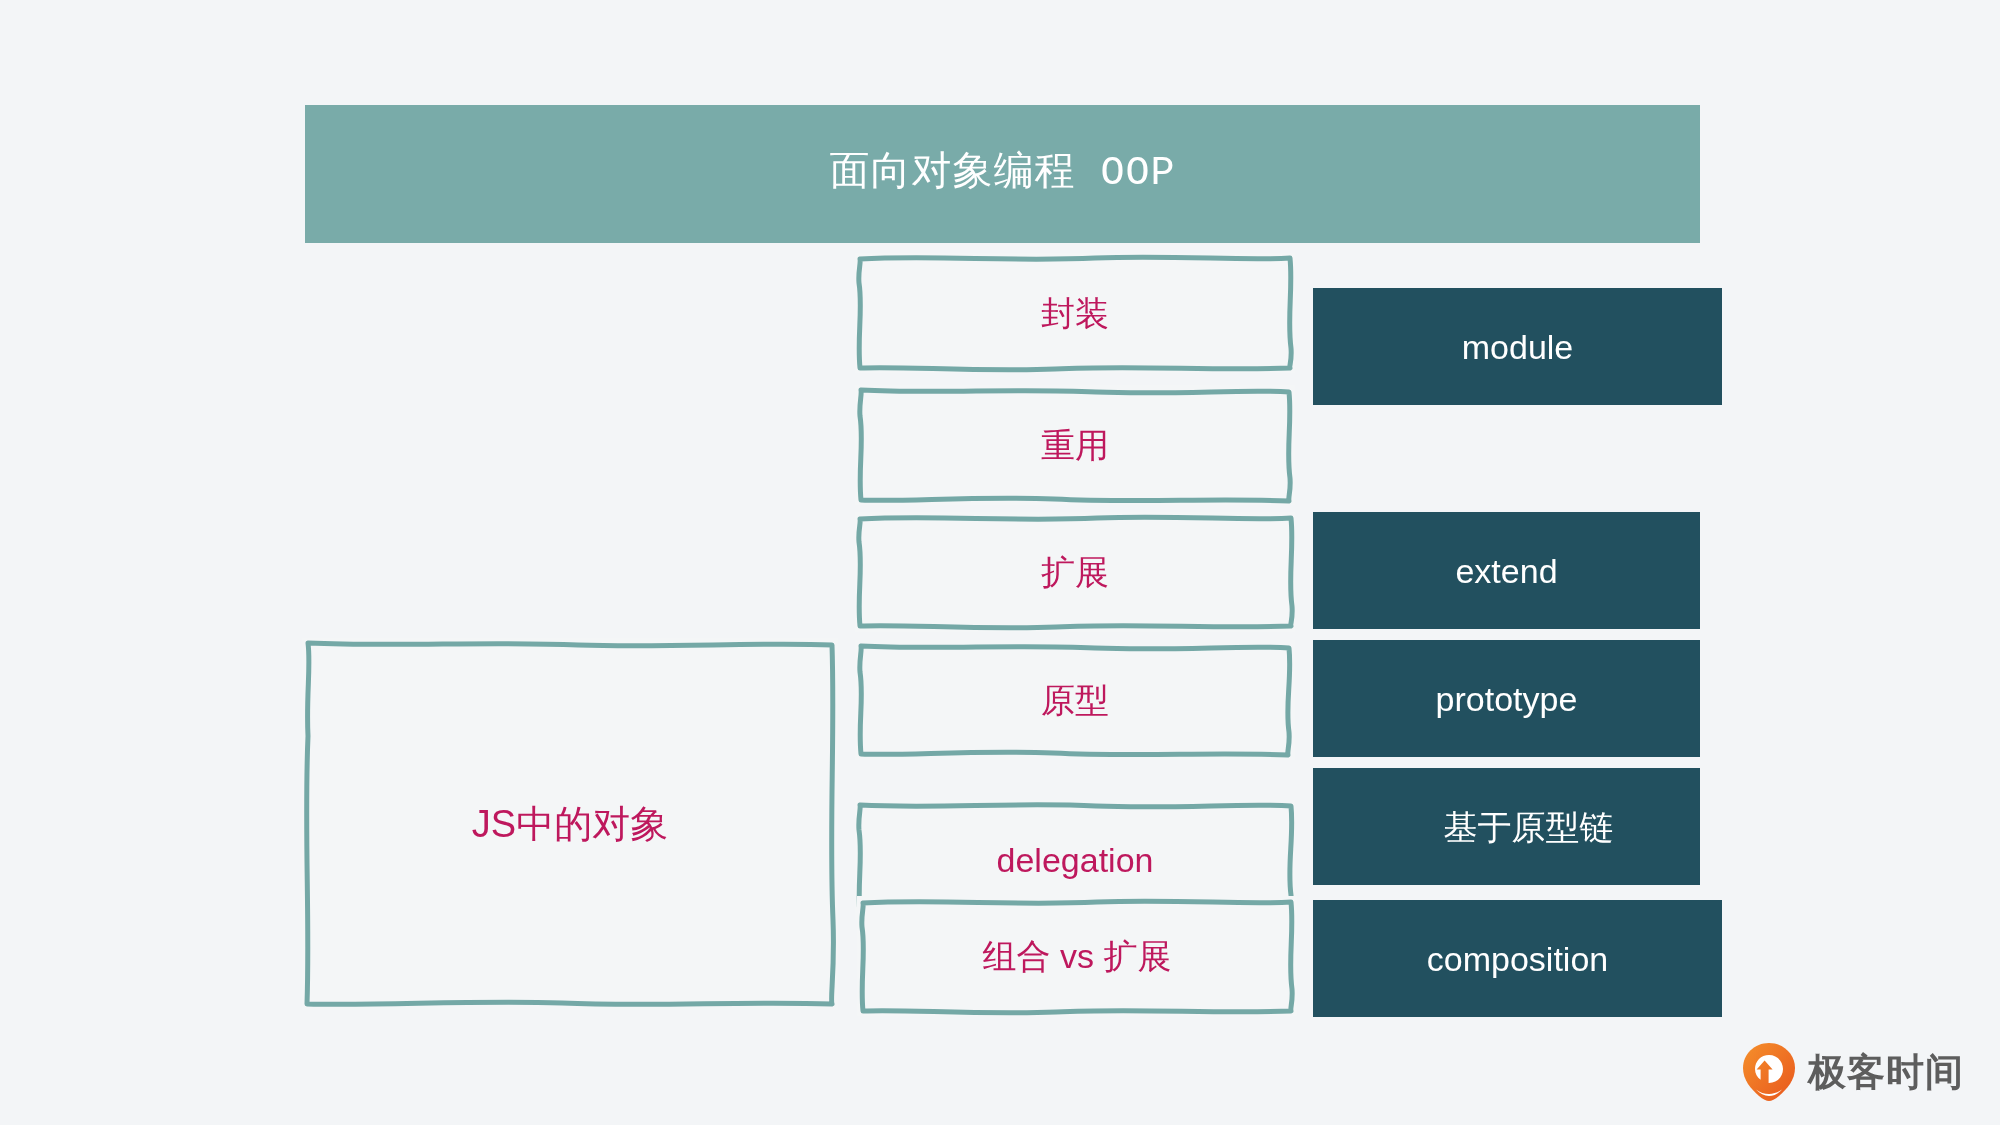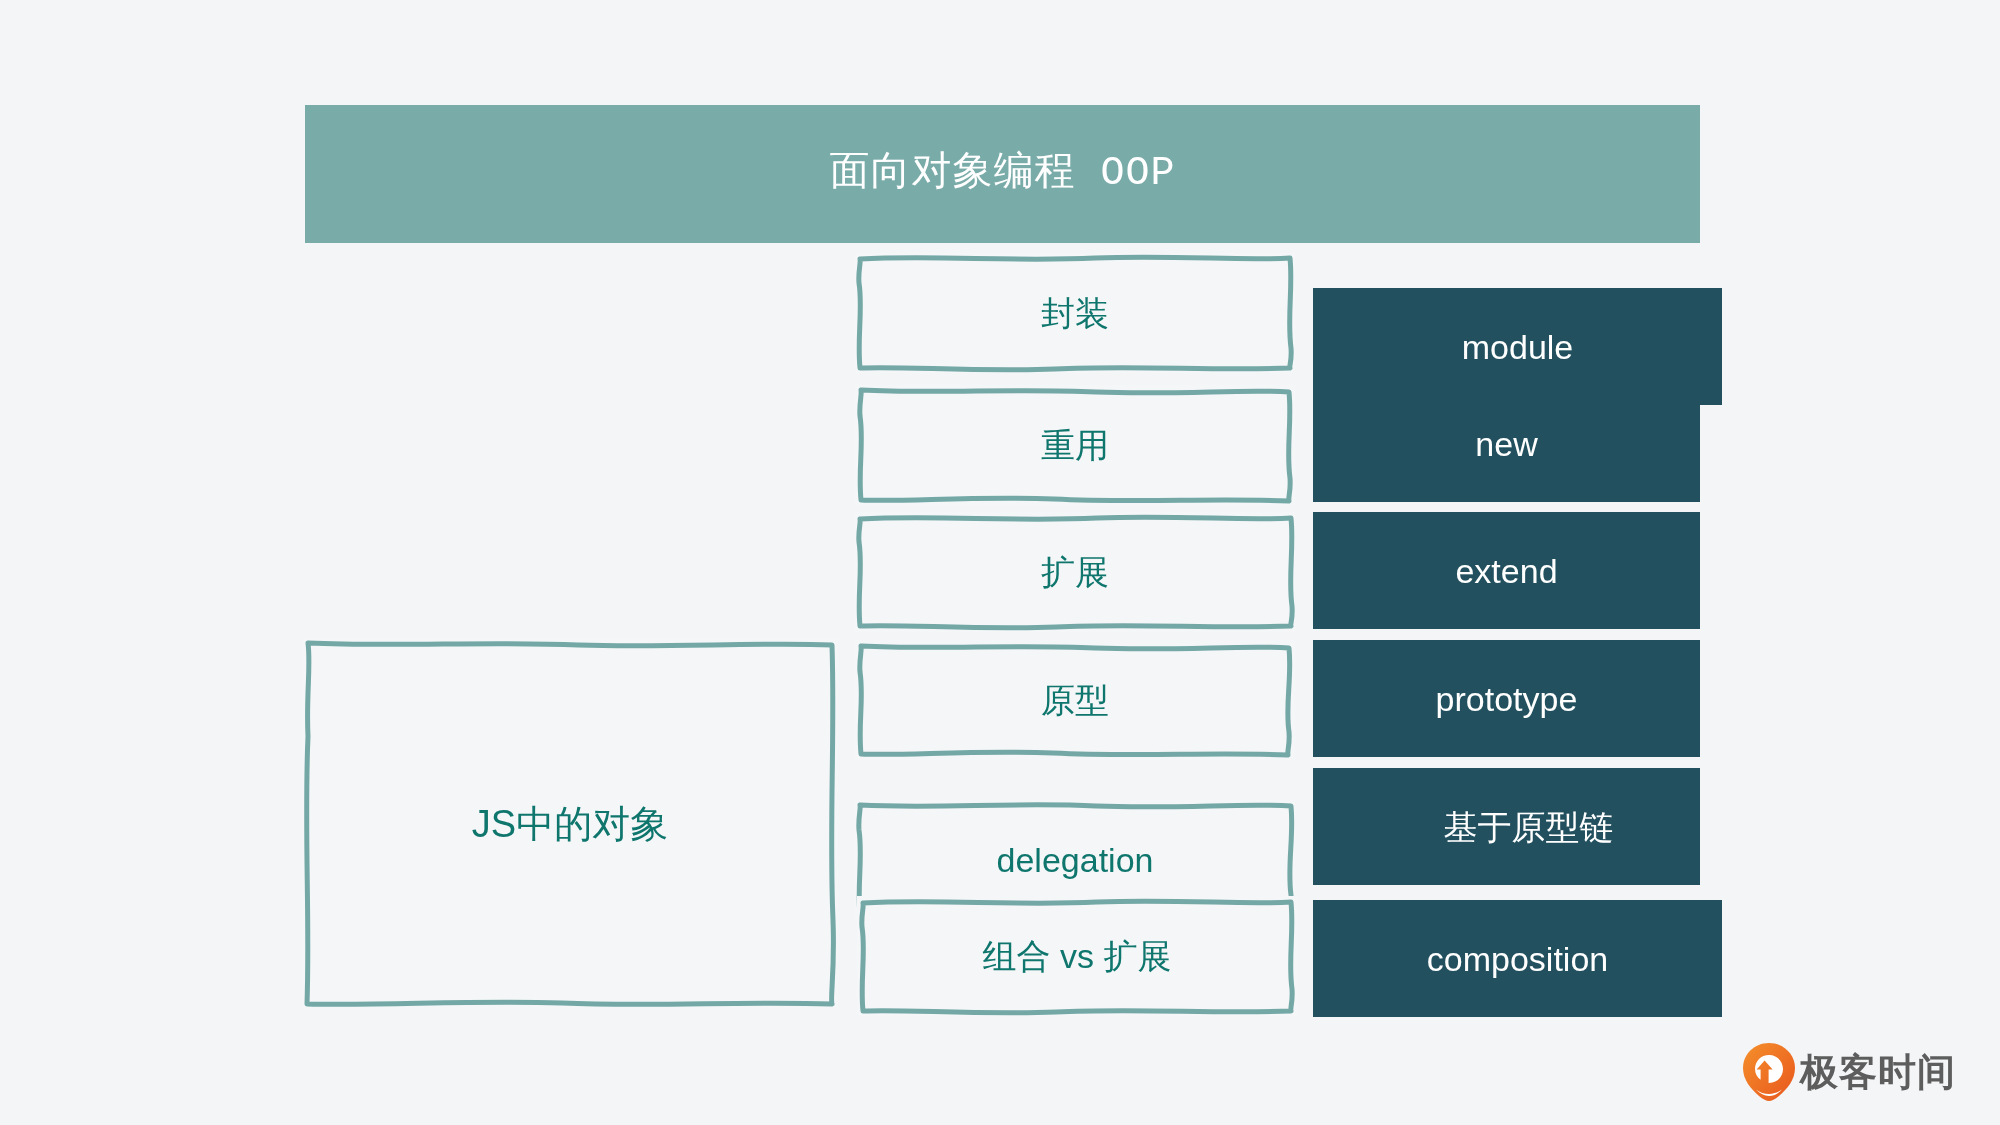--- a/index.html
+++ b/index.html
@@ -63,21 +63,21 @@
   .sketch-box .sketch-svg path {
     fill: none;
     stroke: #74a8a6;
     stroke-width: 5;
     stroke-linecap: round;
     stroke-linejoin: round;
   }
   .box-label {
     position: relative;
     z-index: 2;
-    color: #0f766e;
+    color: #be185d;
     font-size: 34px;
     font-weight: 400;
     line-height: 1;
     text-align: center;
   }
   .box-label.big {
     font-size: 38px;
   }
 
   
@@ -97,21 +97,21 @@
     text-align: center;
   }
 
   
   .brand {
     position: absolute;
     left: 1742px;
     top: 1042px;
     display: flex;
     align-items: center;
-    gap: 4px;
+    gap: 12px;
   }
   .brand-mark {
     width: 54px;
     height: 60px;
     flex: 0 0 auto;
   }
   .brand-text {
     color: #5d5d5d;
     font-size: 38px;
     font-weight: 700;
@@ -196,23 +196,20 @@
                C359,118 279,112 199,116 C119,119 49,113 6,115
                C3,85 9,56 5,31 C4,19 7,11 6,7 Z"></path>
     </svg>
     <div class="box-label">组合 vs 扩展</div>
   </div>
 
   <div class="dark-box" style="left:1313px; top:253px; width:409px; height:117px;margin-top:35px;">
     <div class="dark-label">module</div>
   </div>
 
-  <div class="dark-box" style="left:1313px; top:385px; width:387px; height:117px;">
-    <div class="dark-label">new</div>
-  </div>
 
   <div class="dark-box" style="left:1313px; top:512px; width:387px; height:117px;">
     <div class="dark-label">extend</div>
   </div>
 
   <div class="dark-box" style="left:1313px; top:640px; width:387px; height:117px;">
     <div class="dark-label">prototype</div>
   </div>
 
   <div class="dark-box" style="left:1313px; top:768px; width:387px; height:117px;padding-left:44px;">

